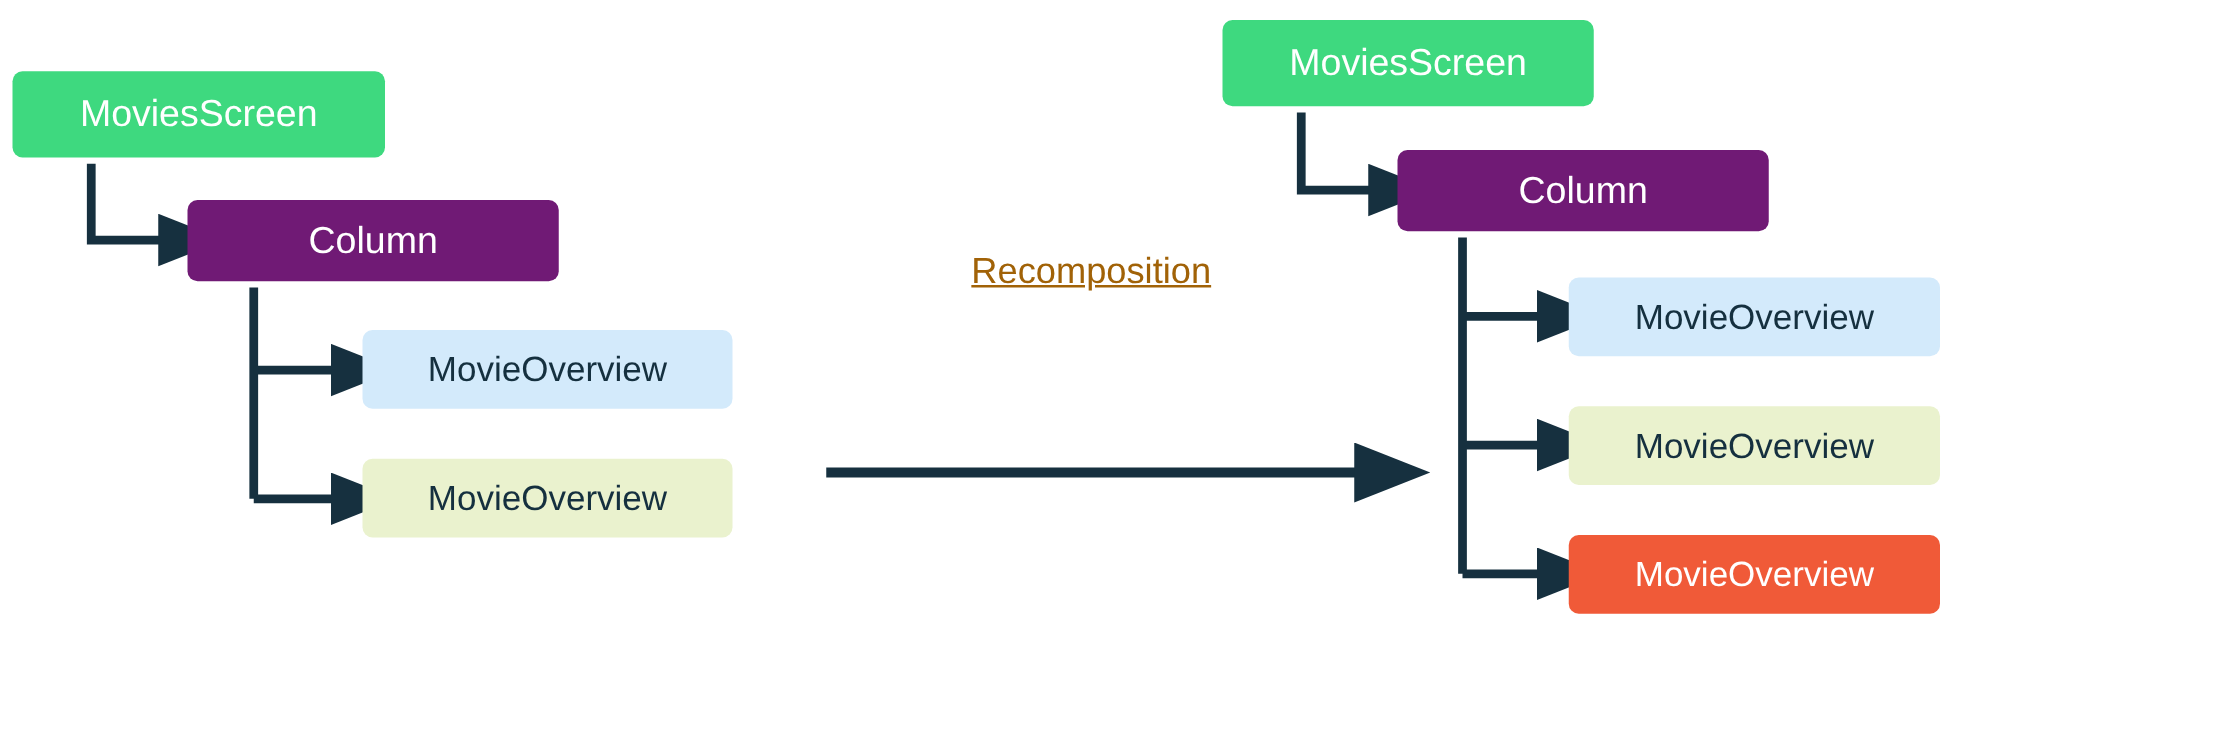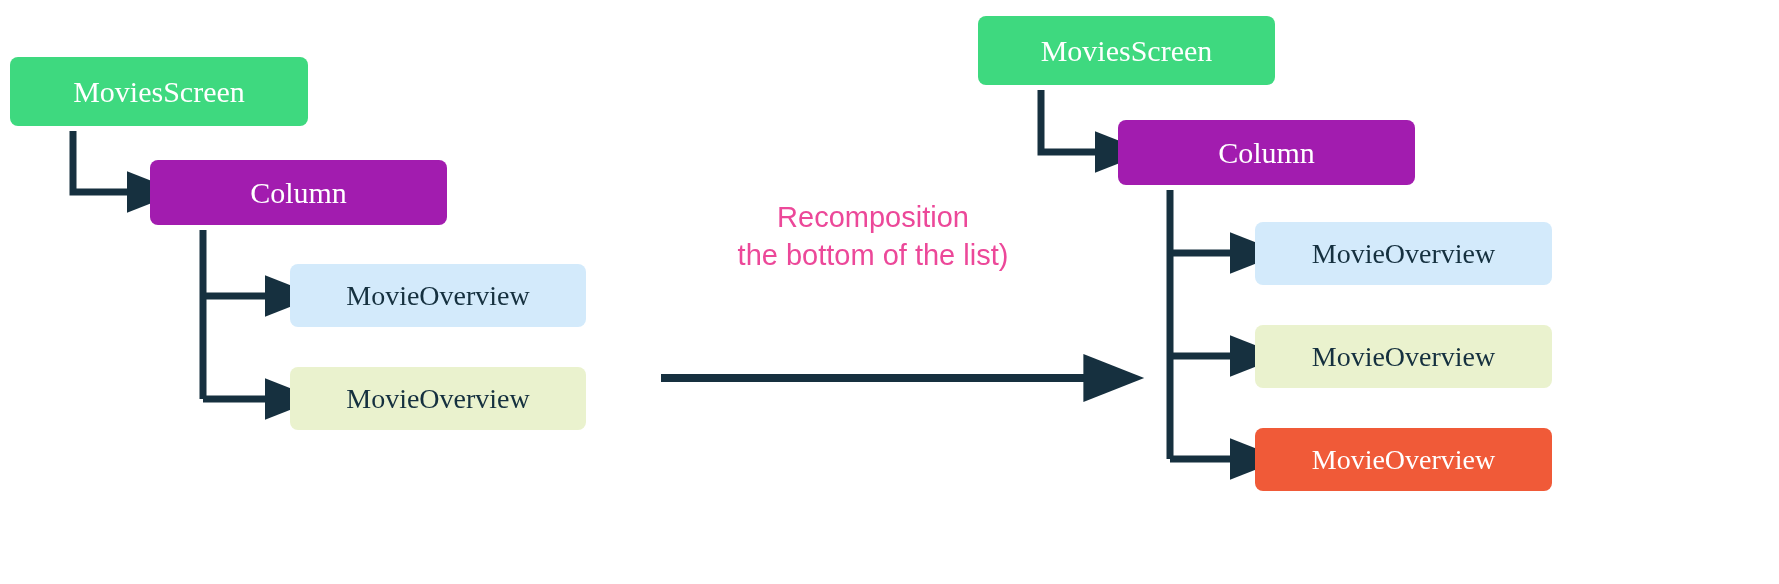--- a/index.html
+++ b/index.html
@@ -1,27 +1,27 @@
 <!DOCTYPE html>
 <html><head>
 <meta charset="utf-8">
 <style>
   html,body{margin:0;padding:0;background:#ffffff;}
   body{width:1779px;height:584px;overflow:hidden;font-family:"Liberation Sans",sans-serif;}
   #stage{position:relative;width:1779px;height:584px;background:#fff;}
   .node{position:absolute;display:flex;align-items:center;justify-content:center;
-        border-radius:8px;box-sizing:border-box;white-space:nowrap;font-family:Liberation Serif, serif;}
+        border-radius:8px;box-sizing:border-box;white-space:nowrap;}
   .node span{display:block;line-height:1;}
   .n-screen{background:#3ed97f;color:#ffffff;font-size:30px;}
-  .n-column{background:#a21caf;color:#ffffff;font-size:30px;}
+  .n-column{background:#701a75;color:#ffffff;font-size:30px;}
   .n-ov-blue{background:#d3eafb;color:#15303f;font-size:28px;}
   .n-ov-lime{background:#eaf2ce;color:#15303f;font-size:28px;}
   .n-ov-orange{background:#f05a38;color:#ffffff;font-size:28px;}
   svg.conn{position:absolute;left:0;top:0;width:1779px;height:584px;overflow:visible;pointer-events:none;}
-  .caption{position:absolute;color:#ec4899;font-size:29px;line-height:1.32;text-align:center;}
+  .caption{position:absolute;color:#a16207;font-size:29px;line-height:1.32;text-align:center;text-decoration:underline;}
   .caption div{white-space:nowrap;}
 </style>
 </head>
 <body>
 
 <div id="stage">
 
   <svg class="conn" viewBox="0 0 1779 584">
     <defs>
       <marker id="ah" markerWidth="9" markerHeight="9" refX="0.2" refY="3" orient="auto" markerUnits="strokeWidth">
@@ -66,21 +66,20 @@
   <div class="node n-ov-blue" style="left:290px;top:264px;width:296px;height:63px;">
     <span>MovieOverview</span>
   </div>
 
   <div class="node n-ov-lime" style="left:290px;top:367px;width:296px;height:63px;">
     <span>MovieOverview</span>
   </div>
 
   <div class="caption" style="left:655px;top:198px;width:436px;">
     <div>Recomposition</div>
-    <div>the bottom of the list)</div>
   </div>
 
   <div class="node n-screen" style="left:978px;top:16px;width:297px;height:69px;">
     <span>MoviesScreen</span>
   </div>
 
   <div class="node n-column" style="left:1118px;top:120px;width:297px;height:65px;">
     <span>Column</span>
   </div>
 

